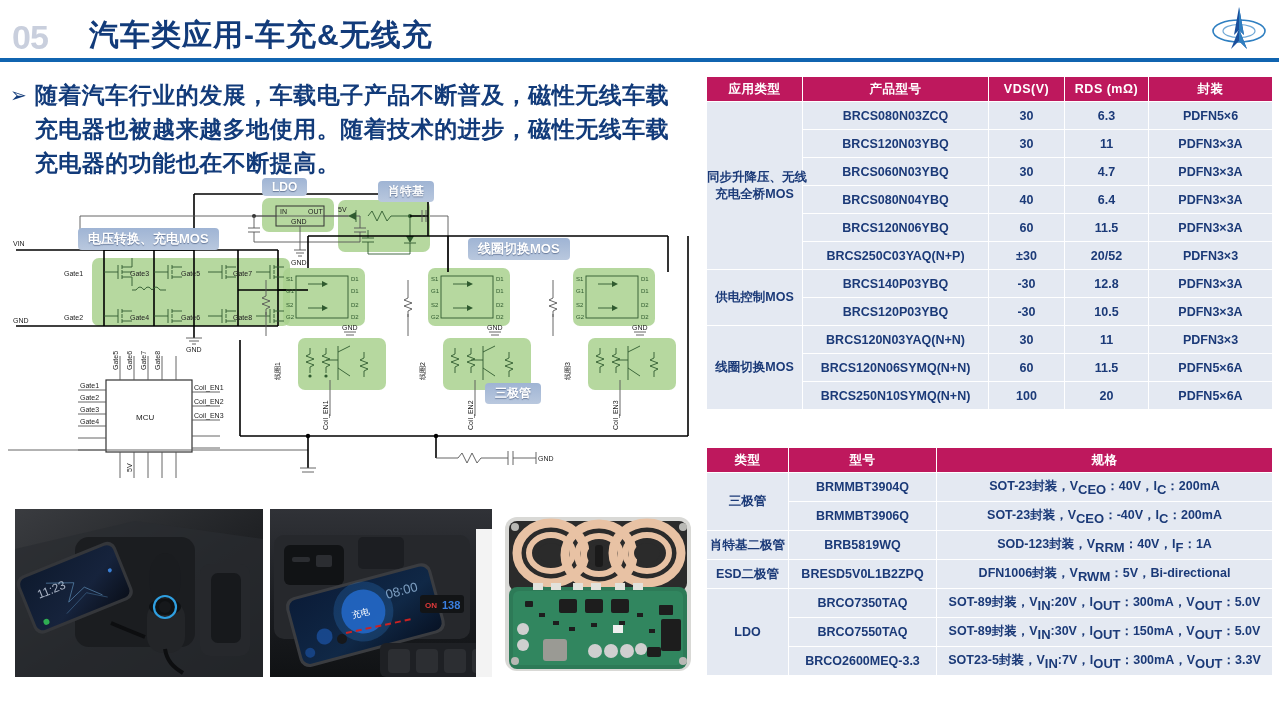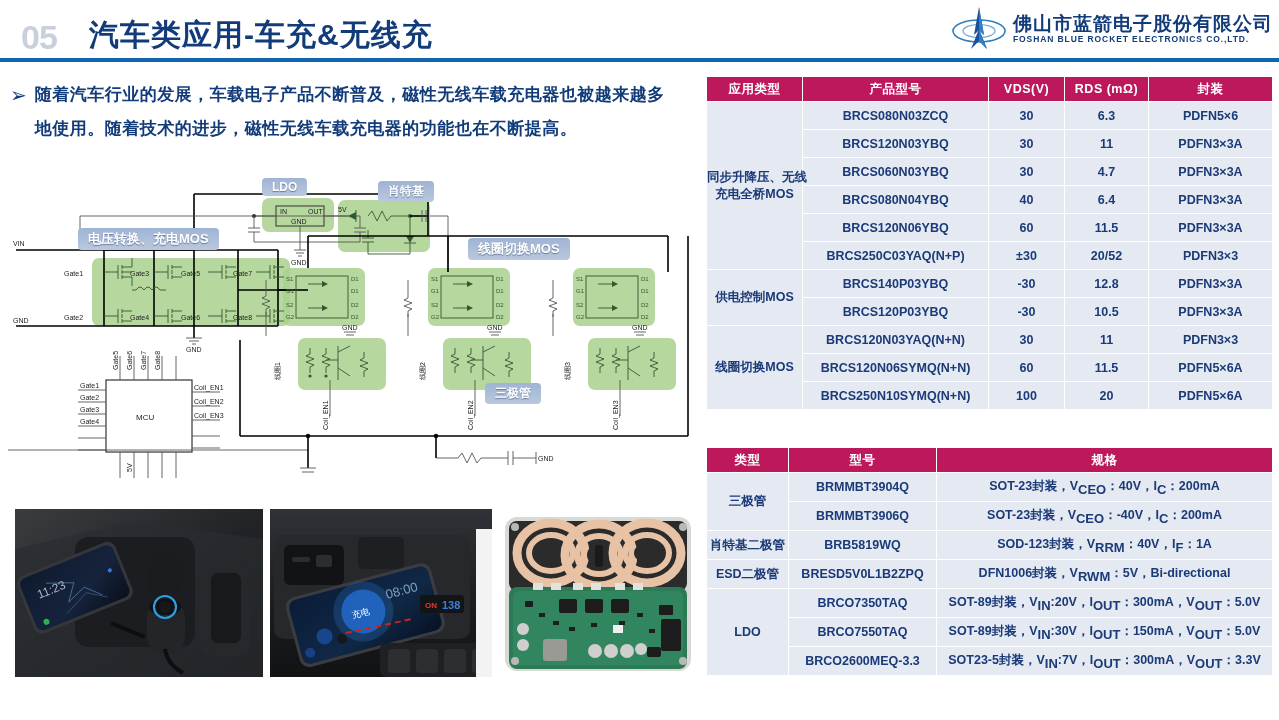--- a/index.html
+++ b/index.html
@@ -5,38 +5,38 @@
   html,body{margin:0;padding:0;}
   body{
     width:1279px;height:720px;overflow:hidden;background:#ffffff;
     font-family:"Liberation Sans","DejaVu Sans",sans-serif;
     position:relative;
   }
   
   #header{position:absolute;left:0;top:0;width:1279px;height:62px;}
   #slide-number{
     position:absolute;left:12px;top:20px;font-size:34px;font-weight:bold;
-    color:#c9cfdd;letter-spacing:-1px;line-height:34px;margin-left:9px;
+    color:#c9cfdd;letter-spacing:-1px;line-height:34px;
   }
   #slide-title{
     position:absolute;left:56px;top:18px;font-size:30px;font-weight:bold;
     color:#123b7a;line-height:34px;white-space:nowrap;letter-spacing:1px;margin-left:33px;
   }
   #title-rule{position:absolute;left:0;top:58px;width:1279px;height:4px;background:#1064b0;}
   #logo-wrap{position:absolute;right:6px;top:4px;height:50px;display:flex;align-items:center;}
   #logo-mark{width:56px;height:48px;position:relative;margin-right:6px;}
   #logo-text{display:flex;flex-direction:column;justify-content:center;}
   #logo-cn{font-size:19px;font-weight:bold;color:#123b7a;letter-spacing:1px;line-height:21px;white-space:nowrap;}
   #logo-en{font-size:8.5px;font-weight:bold;color:#123b7a;letter-spacing:.9px;line-height:11px;white-space:nowrap;}
 
   
   #bullet-block{position:absolute;left:10px;top:78px;width:680px;display:flex;}
   #bullet-marker{color:#123b7a;font-size:20px;line-height:34px;margin-right:8px;flex:0 0 auto;}
   #bullet-text{
-    font-size:17px;font-weight:bold;color:#123b7a;line-height:34px;
+    font-size:23px;font-weight:bold;color:#123b7a;line-height:34px;
     letter-spacing:.5px;width:640px;
   }
 
   
   #diagram{position:absolute;left:8px;top:180px;width:690px;height:310px;}
   #diagram svg{position:absolute;left:0;top:0;}
   .dlabel{
     position:absolute;color:#ffffff;font-weight:bold;font-size:12px;
     background:linear-gradient(to bottom,#9fb4d4,#b9c8de);
     border-radius:4px;padding:2px 10px;white-space:nowrap;
@@ -78,24 +78,20 @@
   <div id="logo-wrap">
     <div id="logo-mark">
       <svg width="56" height="48" viewBox="0 0 56 48">
         <ellipse cx="28" cy="26" rx="26" ry="11" fill="none" stroke="#2f7fc1" stroke-width="1.6"></ellipse>
         <ellipse cx="28" cy="26" rx="16" ry="6.5" fill="none" stroke="#6fa8d6" stroke-width="1.2"></ellipse>
         <polygon points="28,2 33,30 28,25 23,30" fill="#1a4f9c"></polygon>
         <polygon points="28,2 33,30 28,25" fill="#2f7fc1"></polygon>
         <polygon points="20,44 28,24 36,44 28,36" fill="#1a4f9c"></polygon>
         <polygon points="28,24 36,44 28,36" fill="#2f7fc1"></polygon>
       </svg>
-    </div>
-    <div id="logo-text">
-      <div id="logo-cn">佛山市蓝箭电子股份有限公司</div>
-      <div id="logo-en">FOSHAN BLUE ROCKET ELECTRONICS CO.,LTD.</div>
     </div>
   </div>
   <div id="title-rule"></div>
 </div>
 
 <div id="bullet-block">
   <div id="bullet-marker">➢</div>
   <div id="bullet-text">随着汽车行业的发展，车载电子产品不断普及，磁性无线车载充电器也被越来越多地使用。随着技术的进步，磁性无线车载充电器的功能也在不断提高。</div>
 </div>
 

